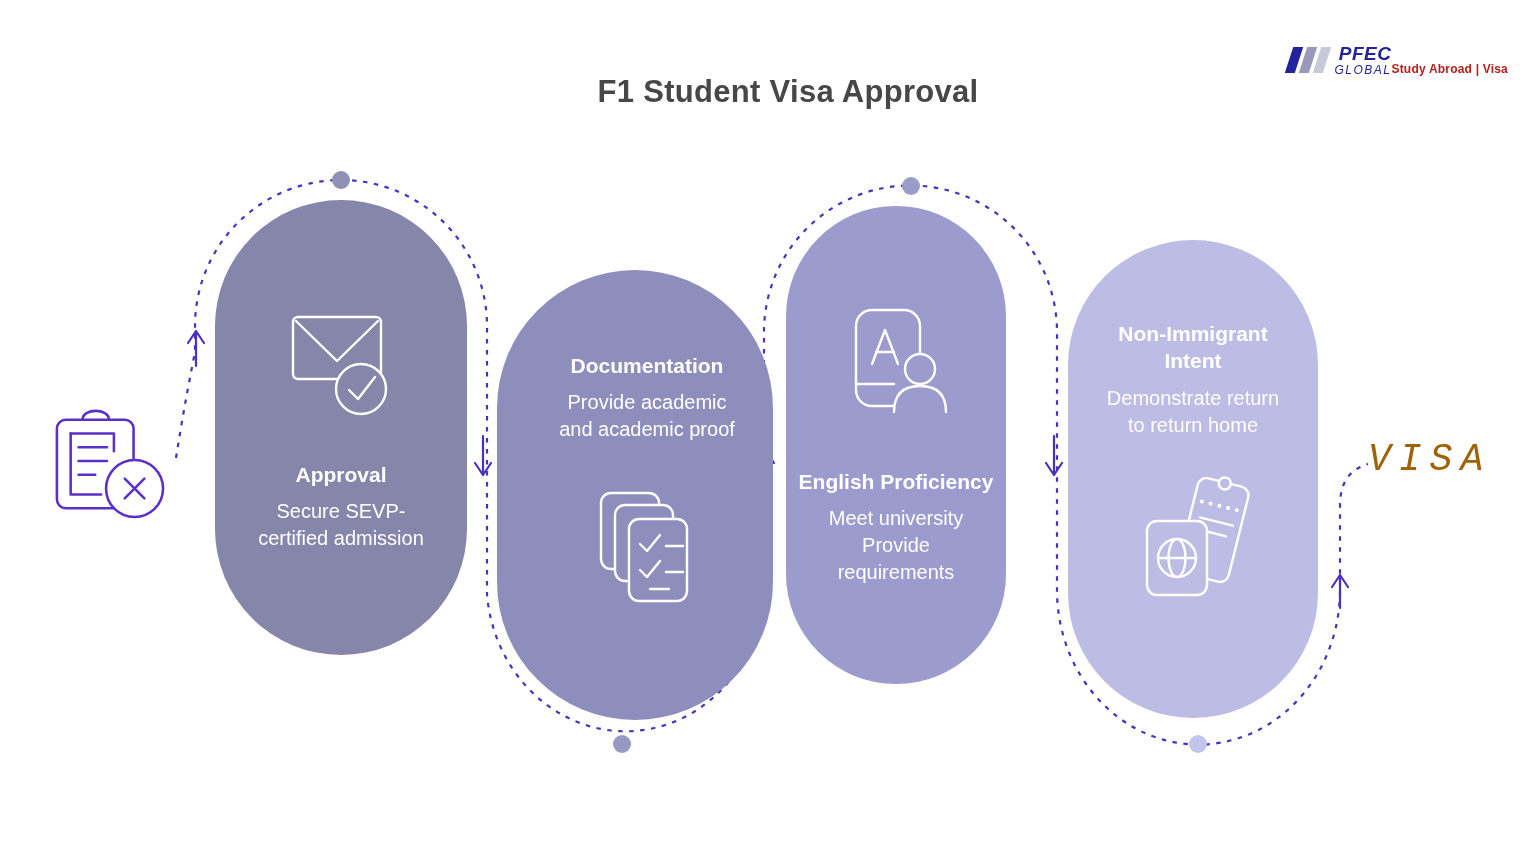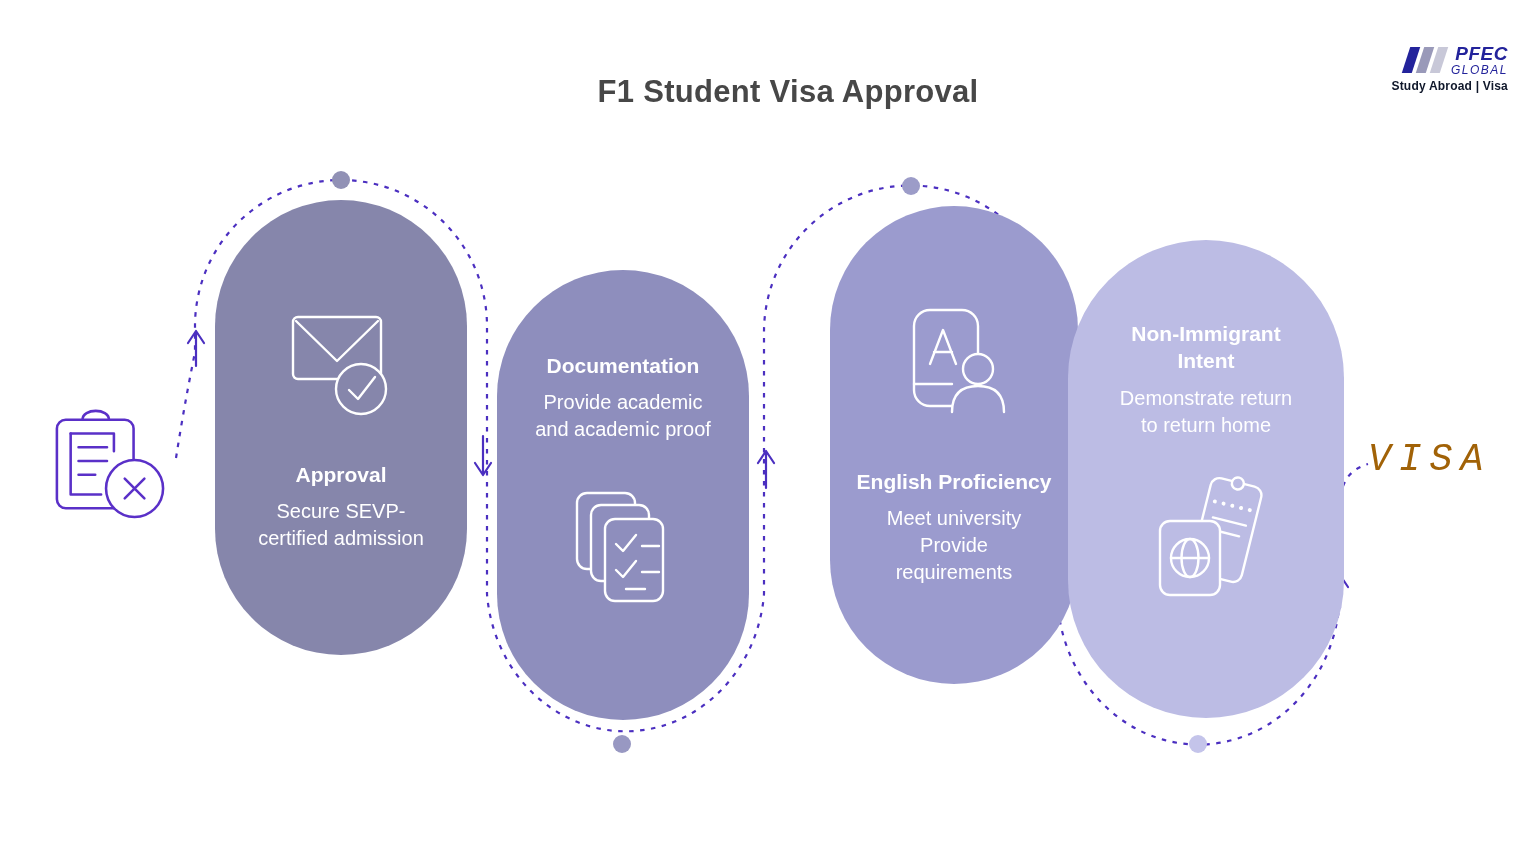--- a/index.html
+++ b/index.html
@@ -4,39 +4,39 @@
 <style>
   html,body{margin:0;padding:0;}
   body{font-family:"Liberation Sans", sans-serif; background:#ffffff;}
   .canvas{position:relative;width:1536px;height:848px;background:#ffffff;overflow:hidden;}
 
   
   .page-title{position:absolute;top:74px;left:0;width:100%;text-align:center;
     font-size:31px;font-weight:700;color:#474747;letter-spacing:.3px;margin:0;padding-left:20px;}
 
   
-  .logo{position:absolute;top:44px;right:28px;display:flex;flex-direction:column;align-items:flex-end;}
+  .logo{position:absolute;top:44px;right:28px;display:flex;flex-direction:row;align-items:flex-end;}
   .logo-top{display:flex;align-items:center;gap:7px;}
   .bars{display:flex;gap:4px;height:26px;align-items:stretch;}
   .bar{width:10px;transform:skewX(-18deg);display:inline-block;}
   .logo-words{display:flex;flex-direction:column;align-items:flex-end;line-height:1;}
   .pfec{font-size:19px;font-weight:800;font-style:italic;letter-spacing:.5px;}
   .global{font-size:12px;font-style:italic;letter-spacing:1.5px;margin-top:1px;}
   .tagline{font-size:12px;font-weight:700;margin-top:3px;letter-spacing:.2px;}
 
   
   .connector{position:absolute;left:0;top:0;pointer-events:none;}
 
   
   .pill{position:absolute;border-radius:160px;display:flex;flex-direction:column;
     align-items:center;text-align:center;color:#fff;}
   .pill1{left:215px;top:200px;width:252px;height:455px;}
-  .pill2{left:497px;top:270px;width:252px;height:450px;}
-  .pill3{left:830px;top:206px;width:248px;height:478px;}
-  .pill4{left:1068px;top:240px;width:276px;height:478px;}
+  .pill2{left:497px;top:270px;width:252px;height:450px;padding-left:24px;}
+  .pill3{left:786px;top:206px;width:220px;height:478px;}
+  .pill4{left:1068px;top:240px;width:250px;height:478px;}
   .pill-title{font-size:21px;font-weight:700;color:#fff;margin:0;line-height:1.3;}
   .pill-desc{font-size:20px;color:#fff;margin:10px 0 0;line-height:1.35;}
   .pill1 .icon-wrap{margin-top:103px;}
   .pill1 .pill-title{margin-top:38px;}
   .pill1 .pill-desc{max-width:180px;}
   .pill2 .pill-title{margin-top:82px;}
   .pill2 .pill-desc{max-width:185px;}
   .pill2 .icon-wrap{margin-top:46px;}
   .pill3 .icon-wrap{margin-top:100px;}
   .pill3 .pill-title{margin-top:40px;}
@@ -88,21 +88,21 @@
       <div class="bars">
         <span class="bar" style="background-color: rgb(35, 35, 155);"></span>
         <span class="bar" style="background-color: rgb(153, 153, 185);"></span>
         <span class="bar" style="background-color: rgb(200, 200, 216);"></span>
       </div>
       <div class="logo-words">
         <div class="pfec" style="color: rgb(35, 35, 155);">PFEC</div>
         <div class="global" style="color: rgb(35, 35, 155);">GLOBAL</div>
       </div>
     </div>
-    <div class="tagline" style="color: #0f172a;">Study Abroad  |  Visa</div>
+    <div class="tagline" style="color: #b91c1c;">Study Abroad  |  Visa</div>
   </div>
 
   <div class="clipboard">
     <svg width="118" height="116" viewBox="0 0 120 118" fill="none" stroke-width="2.6" stroke-linecap="round" stroke-linejoin="round" stroke="#5a30c8">
       <rect x="7" y="16" width="78" height="90" rx="9"></rect>
       <path d="M33,16 C33,4 60,4 60,16"></path>
       <path d="M21,30 H65 V48"></path>
       <path d="M21,30 V92 H52"></path>
       <path d="M29,44 H58 M29,58 H58 M29,72 H46"></path>
       <circle cx="86" cy="86" r="29" fill="#ffffff"></circle>

